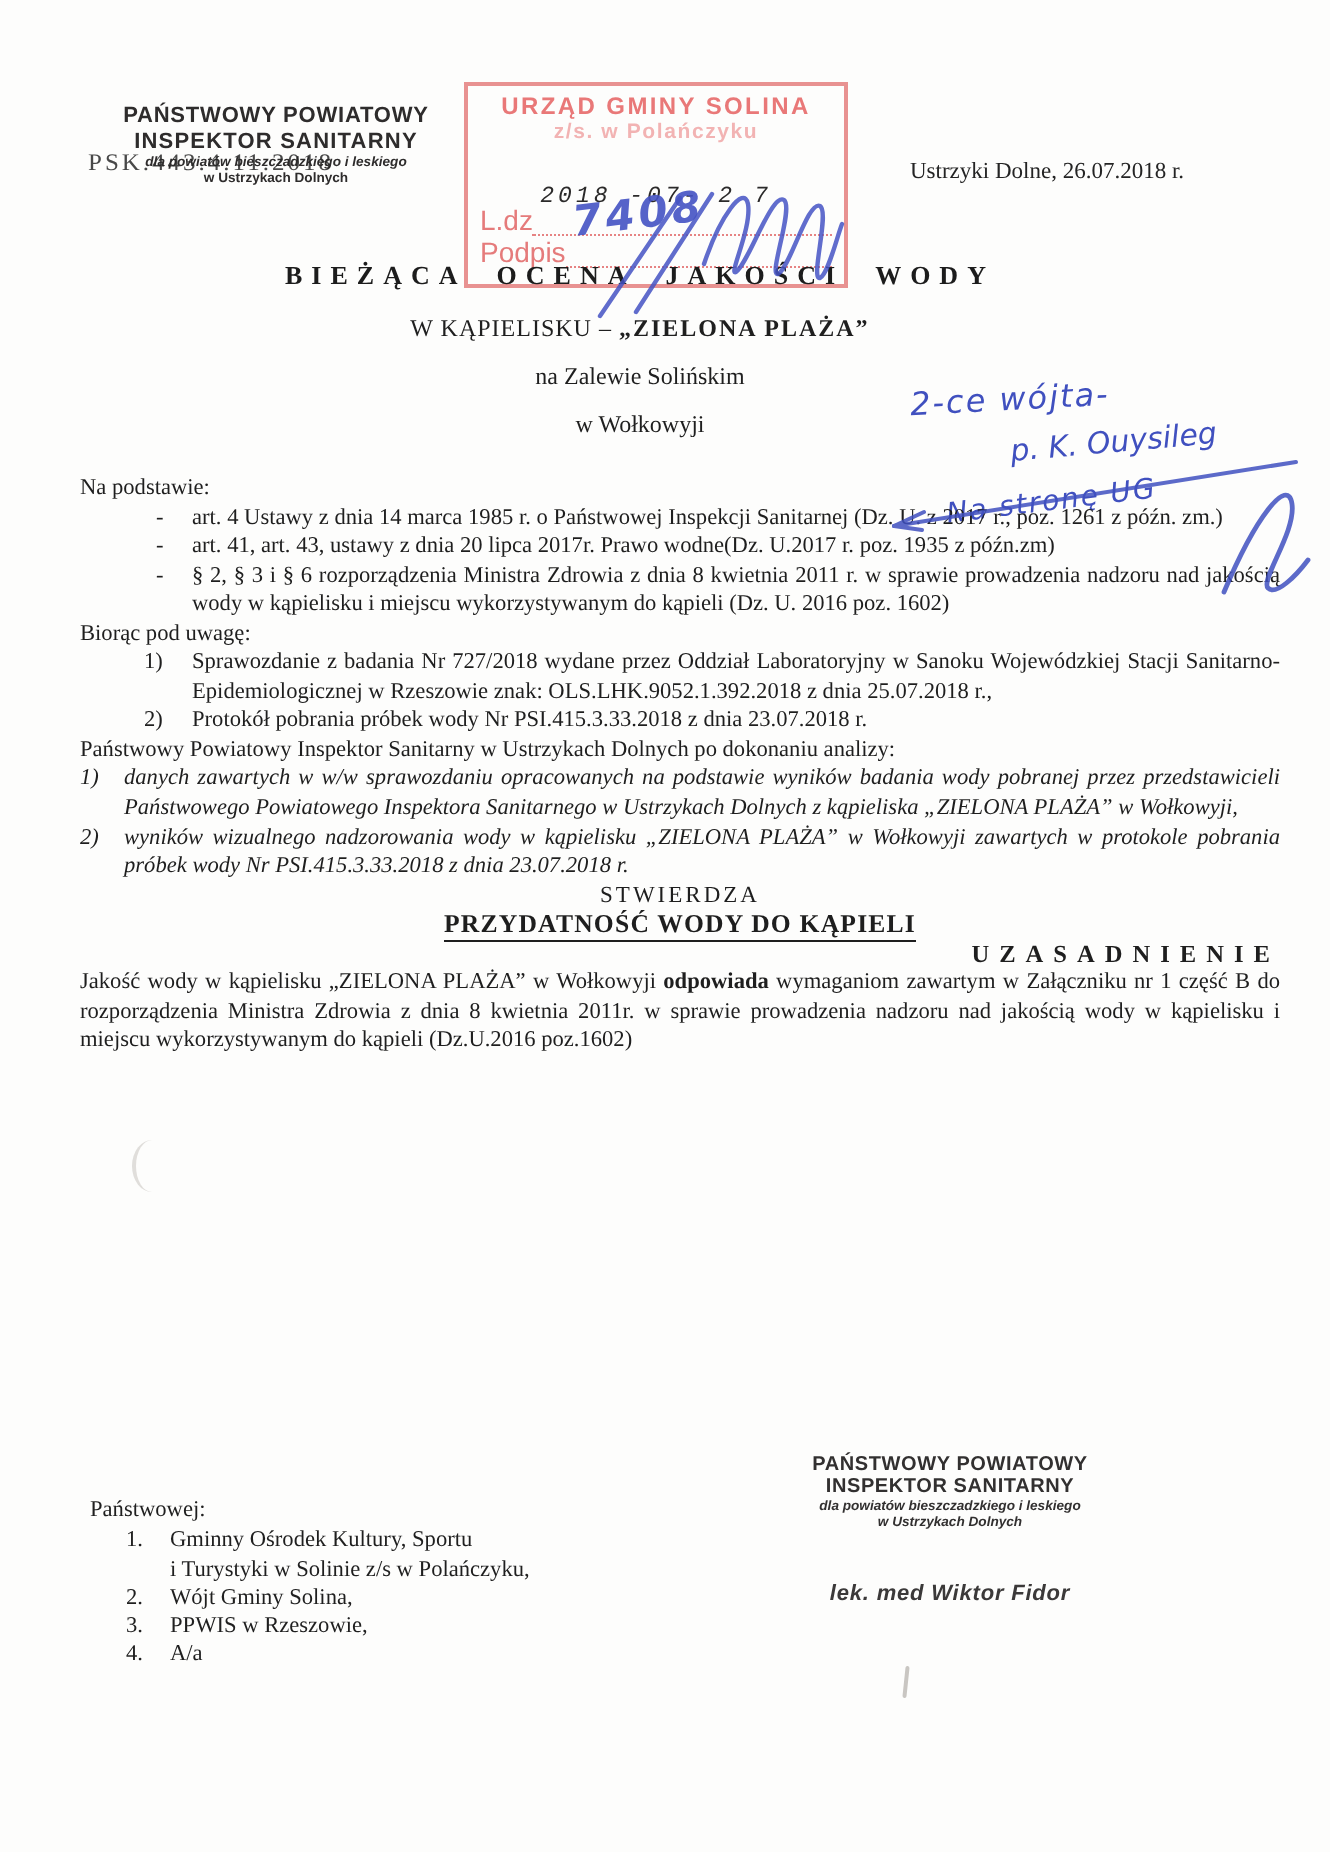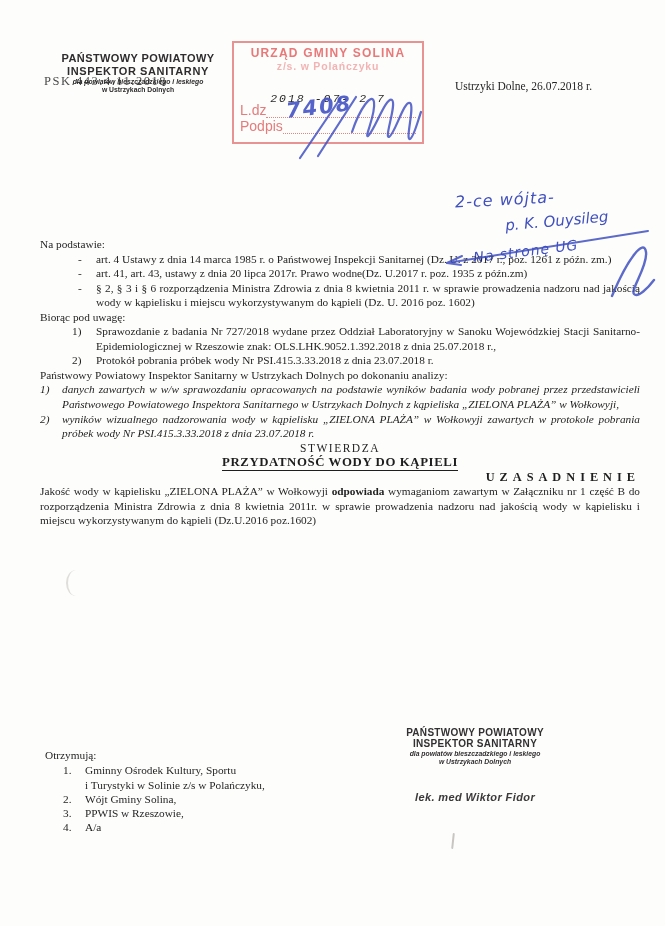--- a/index.html
+++ b/index.html
@@ -119,20 +119,26 @@
     </div>
     <div class="red-row podpis-row">
       <span class="lbl">Podpis</span>
       <span class="dots"></span>
     </div>
     <div class="hand-7408">7408</div>
   </div>
 
   <div class="city-date">Ustrzyki Dolne, 26.07.2018 r.</div>
 
+  <div class="title-block">
+    <div class="t1">BIEŻĄCA OCENA JAKOŚCI WODY</div>
+    <div class="t2"><span>W KĄPIELISKU – </span><b>„ZIELONA PLAŻA”</b></div>
+    <div class="t3">na Zalewie Solińskim</div>
+    <div class="t4">w Wołkowyji</div>
+  </div>
 
   <div class="hand hw1">2-ce wójta-</div>
   <div class="hand hw2">p. K. Ouysileg</div>
   <div class="hand hw3">Na stronę UG</div>
 
   <div class="main">
     <p class="sec-label">Na podstawie:</p>
     <ul class="dash">
       <li>art. 4 Ustawy z dnia 14 marca 1985 r. o Państwowej Inspekcji Sanitarnej (Dz. U. z 2017 r., poz. 1261 z późn. zm.)</li>
       <li>art. 41, art. 43, ustawy z dnia 20 lipca 2017r. Prawo wodne(Dz. U.2017 r. poz. 1935 z późn.zm)</li>
@@ -156,21 +162,21 @@
 
   <div class="sig-stamp">
     <div class="s1">PAŃSTWOWY POWIATOWY</div>
     <div class="s2">INSPEKTOR SANITARNY</div>
     <div class="s3">dla powiatów bieszczadzkiego i leskiego</div>
     <div class="s4">w Ustrzykach Dolnych</div>
     <div class="sig-name">lek. med Wiktor Fidor</div>
   </div>
 
   <div class="recips">
-    <p class="rl">Otrzymują:</p>
+    <p class="rl">Państwowej:</p>
     <ol>
       <li>Gminny Ośrodek Kultury, Sportu
 i Turystyki w Solinie z/s w Polańczyku,</li>
       <li>Wójt Gminy Solina,</li>
       <li>PPWIS w Rzeszowie,</li>
       <li>A/a</li>
     </ol>
   </div>
 
   <div class="artifact-paren"></div>

